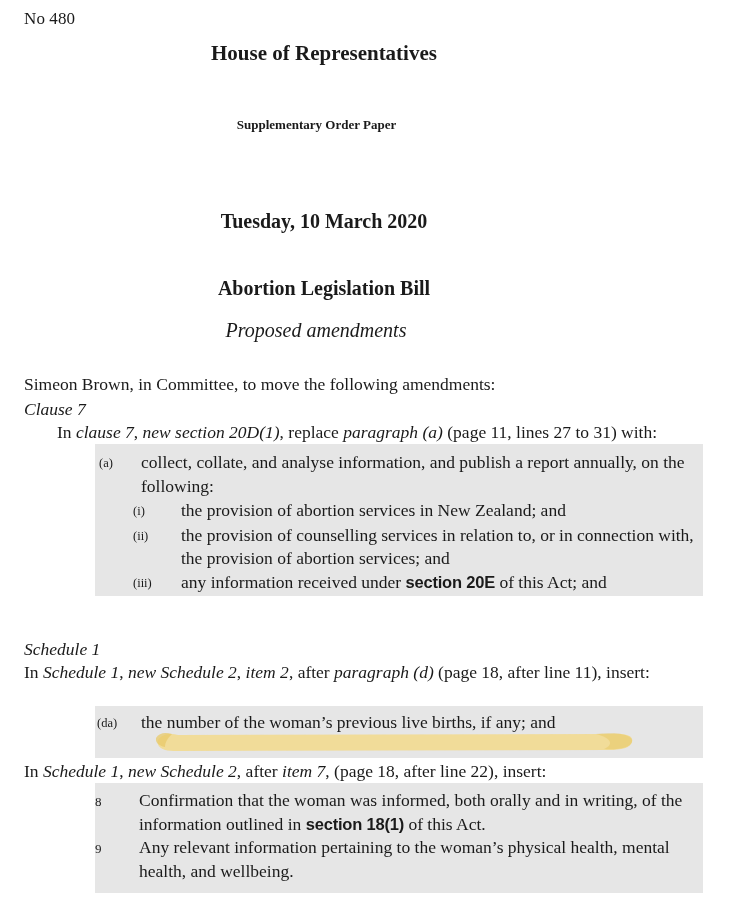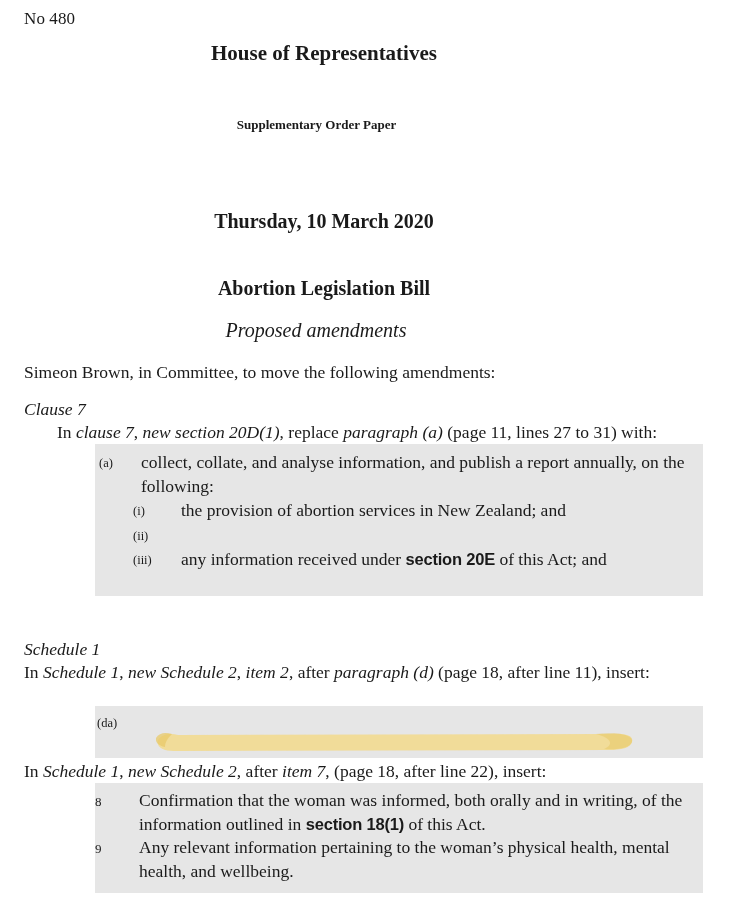--- a/index.html
+++ b/index.html
@@ -73,21 +73,21 @@
   }
 
   
   .body-line {
     position: absolute;
     left: 24px;
     font-size: 17.5px;
     line-height: 23px;
   }
   .intro {
-    top: 361px;
+    top: 373px;
     width: 710px;
     font-family: Liberation Serif, serif;
   }
 
   .clause-head {
     position: absolute;
     left: 24px;
     font-size: 17.5px;
     line-height: 23px;
     font-style: italic;
@@ -183,21 +183,21 @@
 </style>
 </head>
 <body>
 
 <div class="page">
 
   <div class="doc-number">No 480</div>
 
   <div class="centered-head head-house">House of Representatives</div>
   <div class="centered-head head-sop">Supplementary Order Paper</div>
-  <div class="centered-head head-date">Thursday, 10 March 2020</div>
+  <div class="centered-head head-date">Tuesday, 10 March 2020</div>
   <div class="centered-head head-bill">Abortion Legislation Bill</div>
   <div class="head-proposed">Proposed amendments</div>
 
   <div class="body-line intro">Simeon Brown, in Committee, to move the following amendments:</div>
 
   <div class="clause-head clause7-head">Clause 7</div>
 
   <div class="lead-in lead-7-1"><span>In </span><i>clause 7</i><span>, </span><i>new section 20D(1)</i><span>, replace </span><i>paragraph (a)</i><span> (page 11, lines 27 to 31) with:</span></div>
 
   <div class="insert-block block-a pad-a">
@@ -205,36 +205,38 @@
       <div class="marker marker-a">(a)</div>
       <div class="item-text">collect, collate, and analyse information, and publish a report annually, on the following:</div>
     </div>
     <div class="sublist">
       <div class="item sub-item">
         <div class="marker marker-rom">(i)</div>
         <div class="item-text">the provision of abortion services in New Zealand; and</div>
       </div>
       <div class="item sub-item">
         <div class="marker marker-rom">(ii)</div>
+        <div class="item-text">the provision of counselling services in relation to, or in connection with, the provision of abortion services; and</div>
       </div>
       <div class="item sub-item">
         <div class="marker marker-rom">(iii)</div>
         <div class="item-text"><span>any information received under </span><span class="sans-bold">section 20E</span><span> of this Act; and</span></div>
       </div>
     </div>
   </div>
 
 
   <div class="clause-head schedule1-head">Schedule 1</div>
 
   <div class="lead-in lead-s1-1"><span>In </span><i>Schedule 1</i><span>, </span><i>new Schedule 2</i><span>, </span><i>item 2</i><span>, after </span><i>paragraph (d)</i><span> (page 18, after line 11), insert:</span></div>
 
   <div class="insert-block block-dab pad-dab">
     <div class="item">
       <div class="marker marker-d">(da)</div>
+      <div class="item-text">the number of the woman’s previous live births, if any; and</div>
     </div>
   </div>
 
   <div class="highlight-stroke">
     <svg width="478" height="24" viewBox="0 0 478 24" xmlns="http://www.w3.org/2000/svg">
       <path d="M 2 9 C 6 3, 14 2, 22 4 L 455 3 C 470 2, 478 5, 476 11 C 474 17, 466 19, 452 19 L 18 20 C 7 20, 0 16, 2 9 Z" fill="#f2d98b" opacity="0.85"></path>
       <path d="M 0 7 C 3 2, 9 1, 16 3 C 12 7, 9 11, 9 16 C 4 15, -1 12, 0 7 Z" fill="#e8c96a" opacity="0.75"></path>
       <path d="M 440 3 C 458 1, 478 3, 476 11 C 474 17, 462 19, 448 18 C 458 14, 456 7, 440 3 Z" fill="#e8c96a" opacity="0.6"></path>
     </svg>
   </div>

